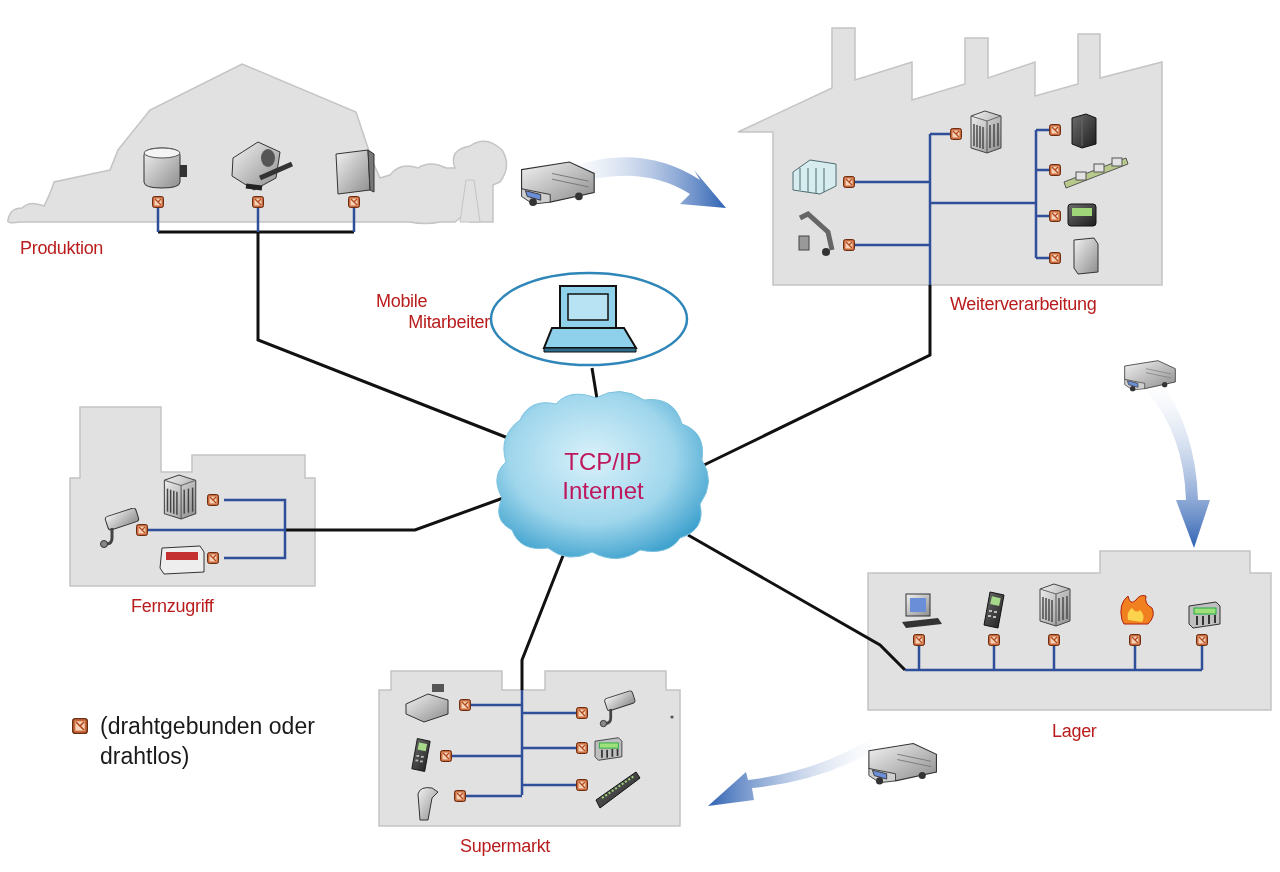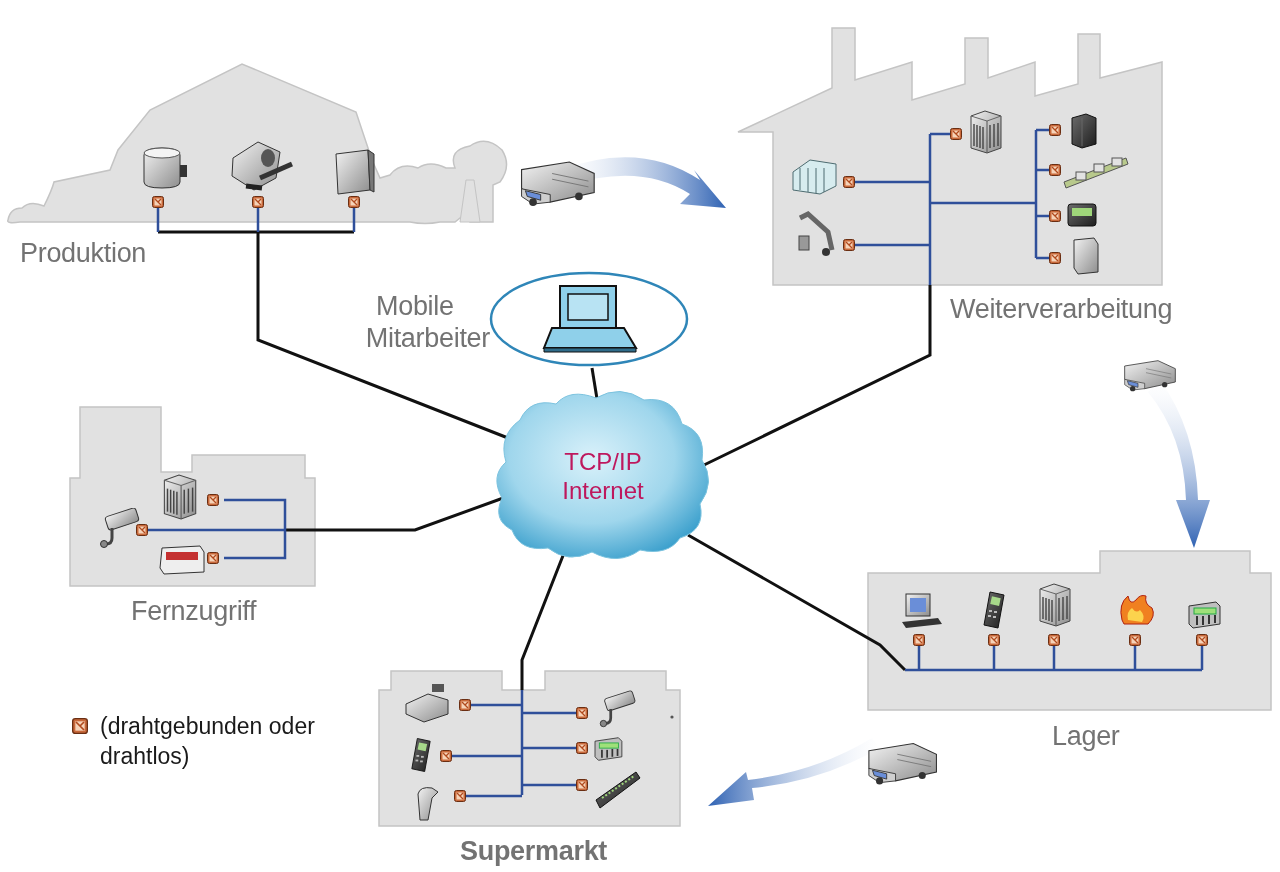--- a/index.html
+++ b/index.html
@@ -1,20 +1,20 @@
 <!DOCTYPE html>
 <html><head>
 <meta charset="utf-8">
 <style>
   html, body { margin: 0; padding: 0; background: #ffffff; }
   body { width: 1280px; height: 872px; position: relative; overflow: hidden;
          font-family: "Liberation Sans", sans-serif; }
   #diagram { position: absolute; left: 0; top: 0; }
   .label { position: absolute; font-family: "Liberation Sans", sans-serif;
-           font-size: 27px; color: #737373; line-height: 1.18; letter-spacing: -0.3px; }
+           font-size: 18px; color: #b91c1c; line-height: 1.18; letter-spacing: -0.3px; }
   .center { text-align: center; }
   .cloud-text { position: absolute; font-size: 24px; color: #be185d; text-align: center;
                 line-height: 1.2; width: 160px; }
   .legend { position: absolute; left: 70px; top: 712px; }
   .legend .txt { position: absolute; left: 30px; top: 0; width: 300px; font-size: 23px;
                  line-height: 1.3; color: #1a1a1a; }
 </style>
 </head>
 <body>
 
@@ -277,21 +277,21 @@
     <use href="#truck" x="860" y="736" width="80" height="56"></use>
   </g>
 
   <use href="#ds" x="72" y="718" width="16" height="16"></use>
 </svg>
 
 <div class="label" style="left:20px; top:238px;">Produktion</div>
 <div class="label" style="left:950px; top:294px;">Weiterverarbeitung</div>
 <div class="label" style="left:131px; top:596px;">Fernzugriff</div>
 <div class="label" style="left:1052px; top:721px;">Lager</div>
-<div class="label" style="left:460px; top:836px;font-weight:bold;">Supermarkt</div>
+<div class="label" style="left:460px; top:836px;">Supermarkt</div>
 
 <div class="label center" style="left:360px; top:291px; width:130px; text-align:right;">
   <div style="text-align:left; padding-left:16px;">Mobile</div>
   <div>Mitarbeiter</div>
 </div>
 
 <div class="cloud-text" style="left:523px; top:448px;">
   <div>TCP/IP</div>
   <div>Internet</div>
 </div>

